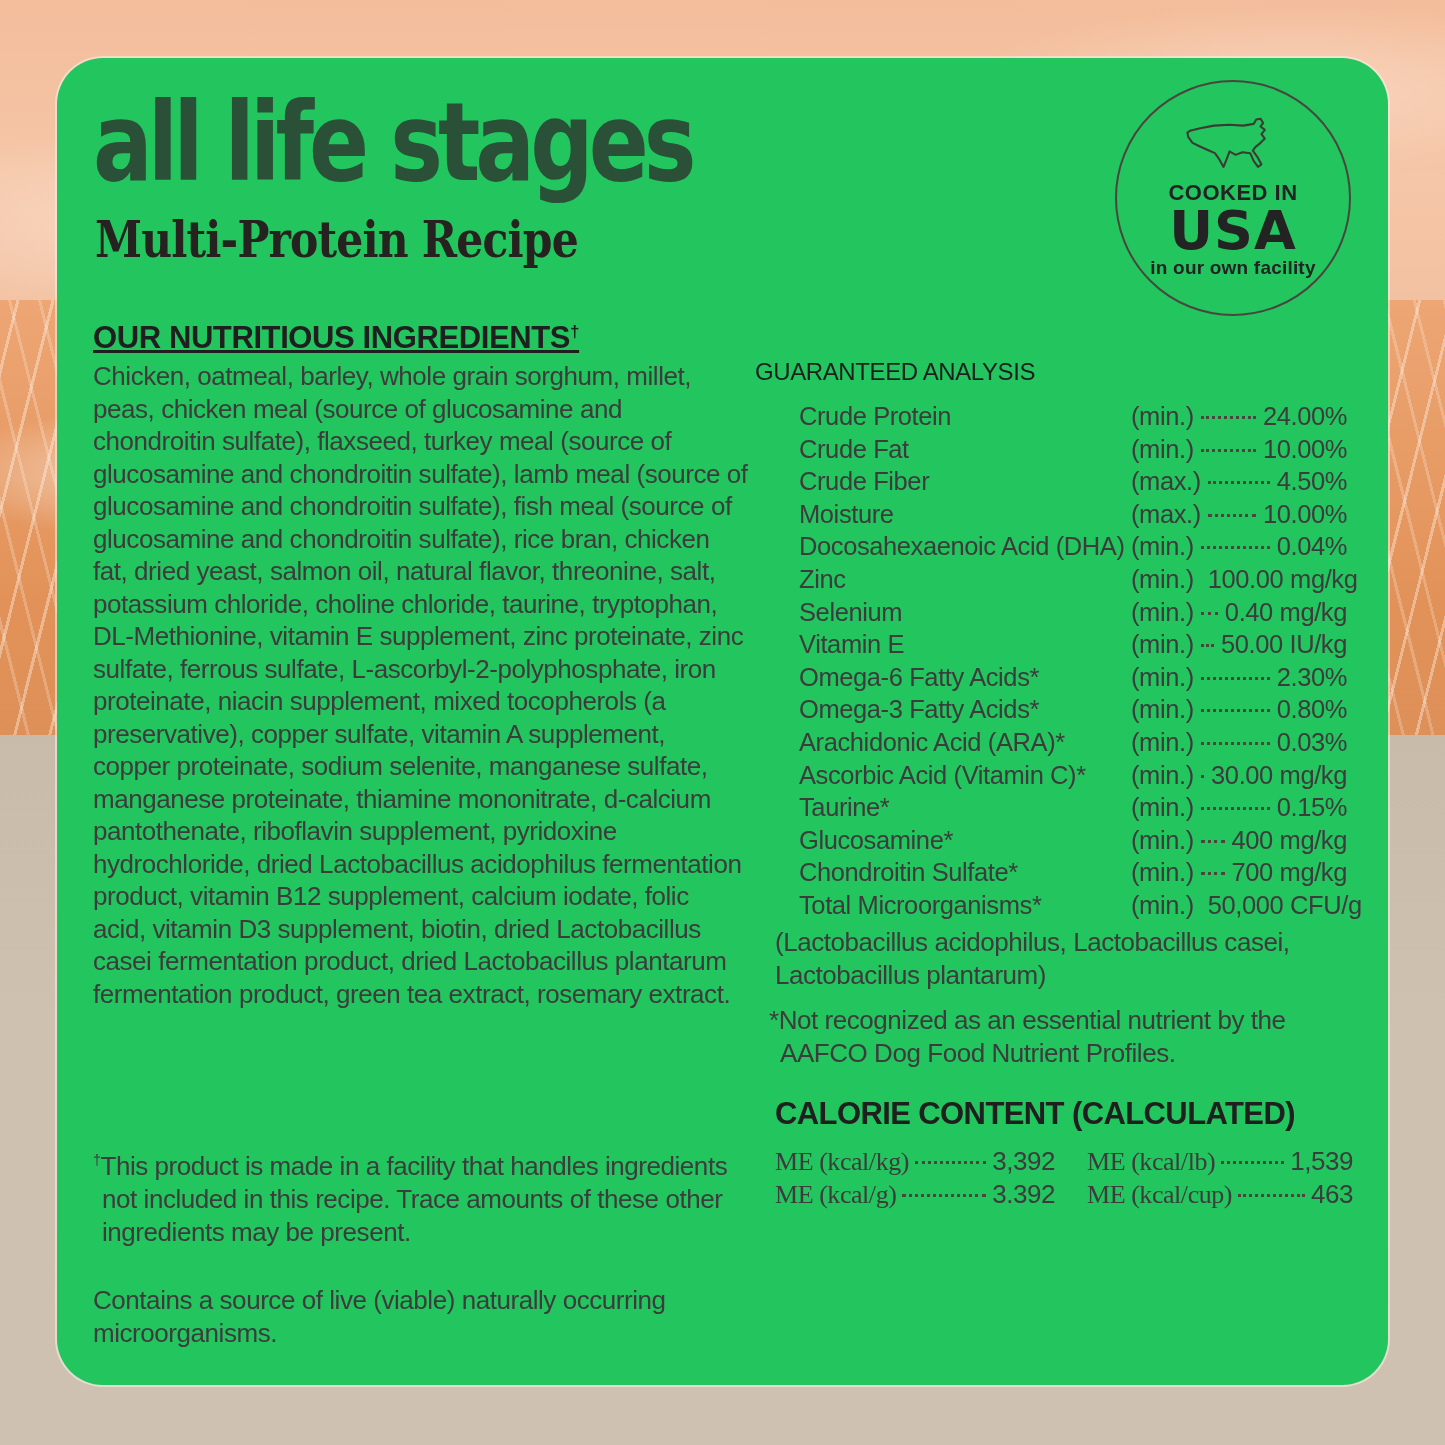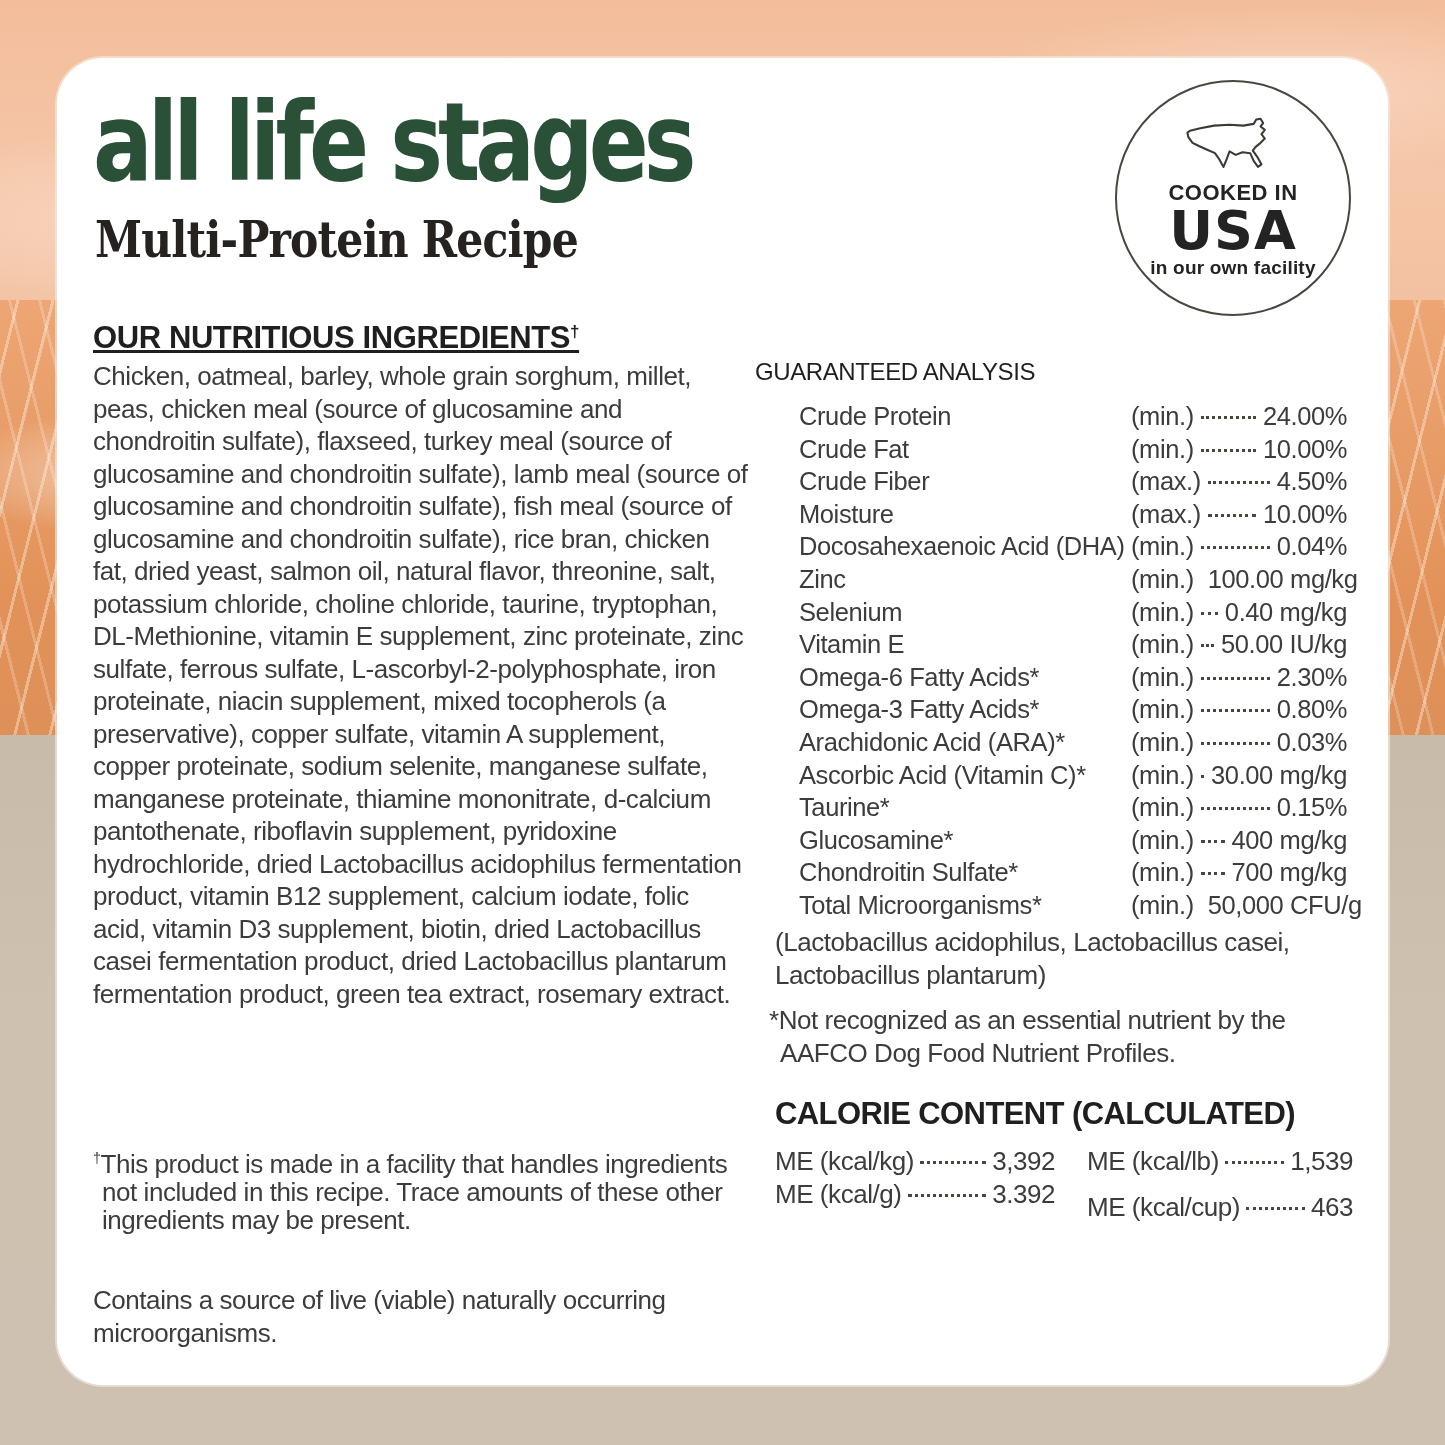--- a/index.html
+++ b/index.html
@@ -25,21 +25,21 @@
       radial-gradient(ellipse 300px 90px at 10% 40%, rgba(255,255,255,.5), rgba(255,255,255,0) 70%),
       linear-gradient(180deg,#eda674 0%,#e29258 70%,#dd9058 100%);
   }
   .bg-ground{
     position:absolute;left:0;top:735px;width:1445px;height:710px;
     background:linear-gradient(180deg,#c9bba9 0%,#cfc1b0 40%,#cfc1b1 100%);
   }
   
   .card{
     position:absolute;left:57px;top:58px;width:1331px;height:1327px;
-    background:#ffffff;border-radius:46px;
+    background:#22c55e;border-radius:46px;
     box-shadow:0 0 0 2px rgba(245,239,226,.6);
   }
   .abs{position:absolute;}
   
   .title{
     left:36px;top:28px;
     font-family:"DejaVu Sans",sans-serif;font-weight:800;
     font-size:108px;line-height:1.05;letter-spacing:-6px;color:#2a5138;
     transform:scaleX(.82);transform-origin:left top;white-space:nowrap;
   }
@@ -64,21 +64,21 @@
   .ing-heading{
     left:36px;top:262px;font-size:31px;font-weight:700;color:#1f1f1f;letter-spacing:-.4px;white-space:nowrap;text-decoration:underline;
   }
   .sup{font-size:.55em;vertical-align:super;}
   .ing-body{
     left:36px;top:302px;width:655px;
     font-size:26px;line-height:32.5px;letter-spacing:-.45px;color:#3c3c3c;
   }
   .ing-footnote{
     left:36px;top:1086px;width:640px;
-    font-size:26px;line-height:28px;letter-spacing:-.45px;color:#3c3c3c;
+    font-size:26px;line-height:33px;letter-spacing:-.45px;color:#3c3c3c;
     text-indent:-9px;padding-left:9px;
   }
   .ing-note2{
     left:36px;top:1226px;width:650px;
     font-size:26px;line-height:33px;letter-spacing:-.45px;color:#3c3c3c;
   }
   
   .ga-heading{
     left:698px;top:300px;font-size:24px;font-weight:400;color:#1f1f1f;letter-spacing:-.4px;white-space:nowrap;
   }
@@ -99,23 +99,23 @@
   }
   .cal-heading{
     left:718px;top:1038px;font-size:31px;font-weight:700;color:#1f1f1f;letter-spacing:-.6px;white-space:nowrap;text-align:right;
   }
   .cal-table{
     left:718px;top:1088px;width:578px;display:flex;gap:32px;
     font-size:26px;letter-spacing:-.45px;color:#3c3c3c;
   }
   .cal-col{display:flex;flex-direction:column;}
   .cal-col1{width:280px;}
-  .cal-col2{width:266px;gap:13px;}
+  .cal-col2{width:266px;}
   .cal-row{display:flex;align-items:baseline;height:33px;}
-  .cal-label{flex:none;white-space:nowrap;}
+  .cal-label{flex:none;white-space:nowrap;font-family:Liberation Serif, serif;}
   .cal-dots{flex:1;border-bottom:3px dotted #4a463f;margin:0 6px;transform:translateY(-6px);}
   .cal-value{flex:none;white-space:nowrap;}
 </style>
 </head>
 <body>
 
 <div class="bg-sky"></div>
 <div class="bg-field"></div>
 <div class="bg-ground"></div>
 

